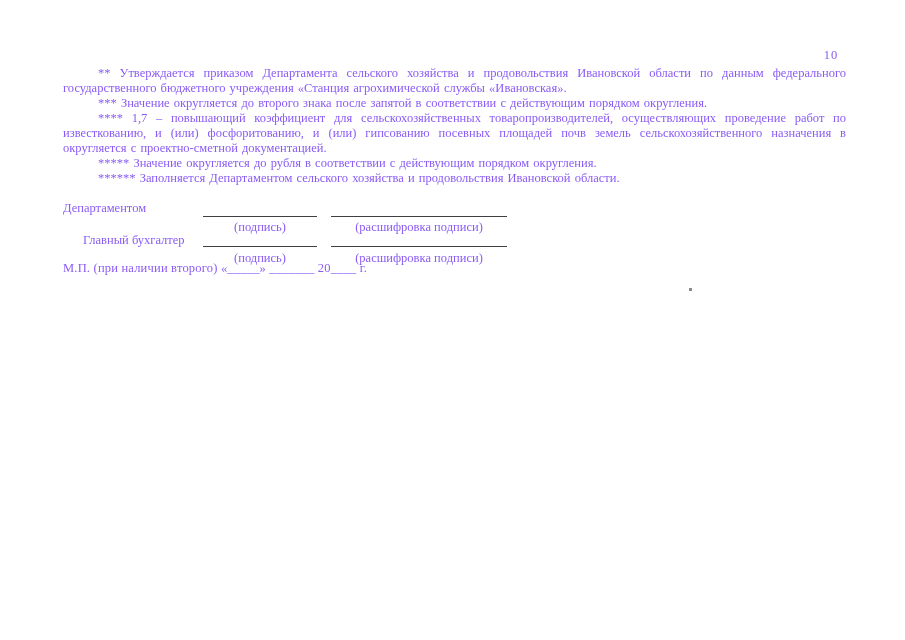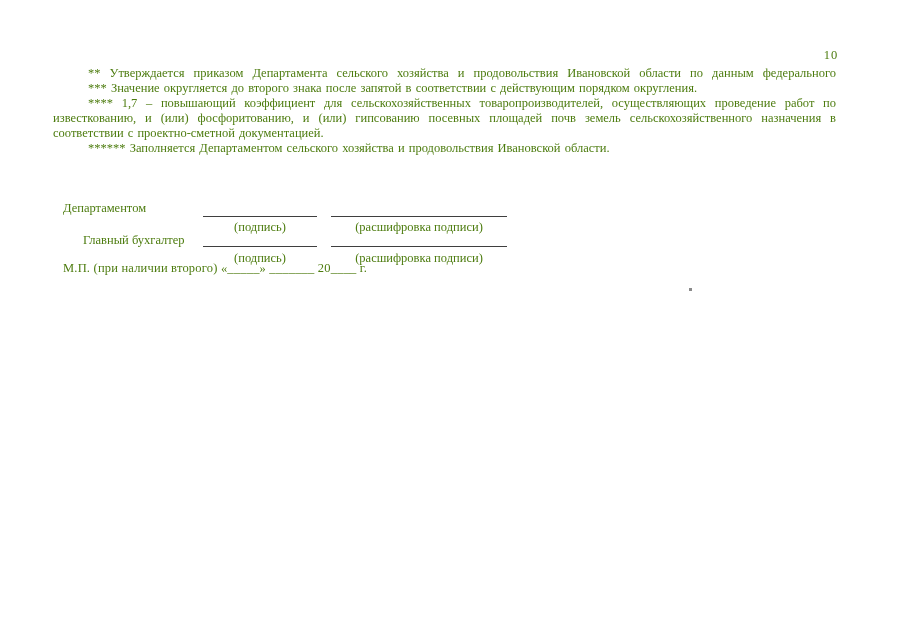--- a/index.html
+++ b/index.html
@@ -7,34 +7,34 @@
     padding: 0;
     background: #ffffff;
   }
   .page {
     position: relative;
     width: 905px;
     height: 640px;
     background: #ffffff;
     font-family: "Liberation Serif", "DejaVu Serif", serif;
     font-size: 12.5px;
-    color: #4d7c0f;
+    color: #8b5cf6;
     overflow: hidden;
   }
   .page-number {
     position: absolute;
     top: 48px;
     left: 816px;
     width: 30px;
     text-align: center;
     letter-spacing: 1px;
   }
   .footnotes {
     position: absolute;
-    left: 53px;
+    left: 63px;
     top: 66px;
     width: 783px;
   }
   .fline {
     line-height: 15px;
     word-spacing: 1px;
   }
   .fline.indent { text-indent: 35px; }
   .fline.just {
     text-align: justify;
@@ -67,24 +67,26 @@
 </style>
 </head>
 <body>
 
 <div class="page">
 
   <div class="page-number">10</div>
 
   <div class="footnotes">
       <div class="fline indent just">** Утверждается приказом Департамента сельского хозяйства и продовольствия Ивановской области по данным федерального</div>
+      <div class="fline">государственного бюджетного учреждения «Станция агрохимической службы «Ивановская».</div>
       <div class="fline indent">*** Значение округляется до второго знака после запятой в соответствии с действующим порядком округления.</div>
       <div class="fline indent just">**** 1,7 – повышающий коэффициент для сельскохозяйственных товаропроизводителей, осуществляющих проведение работ по</div>
       <div class="fline just">известкованию, и (или) фосфоритованию, и (или) гипсованию посевных площадей почв земель сельскохозяйственного назначения в</div>
-      <div class="fline">соответствии с проектно-сметной документацией.</div>
+      <div class="fline">округляется с проектно-сметной документацией.</div>
+      <div class="fline indent">***** Значение округляется до рубля в соответствии с действующим порядком округления.</div>
       <div class="fline indent">****** Заполняется Департаментом сельского хозяйства и продовольствия Ивановской области.</div>
     </div>
 
   <div class="sig-label" style="top:201px;">Департаментом</div>
   <div class="sig-line" style="left:203px; top:216px; width:114px;"></div>
   <div class="sig-line" style="left:331px; top:216px; width:176px;"></div>
   <div class="sig-caption" style="left:203px; top:220px; width:114px;">(подпись)</div>
   <div class="sig-caption" style="left:331px; top:220px; width:176px;">(расшифровка подписи)</div>
 
   <div class="sig-label" style="top:233px;margin-left:20px;">Главный бухгалтер</div>

